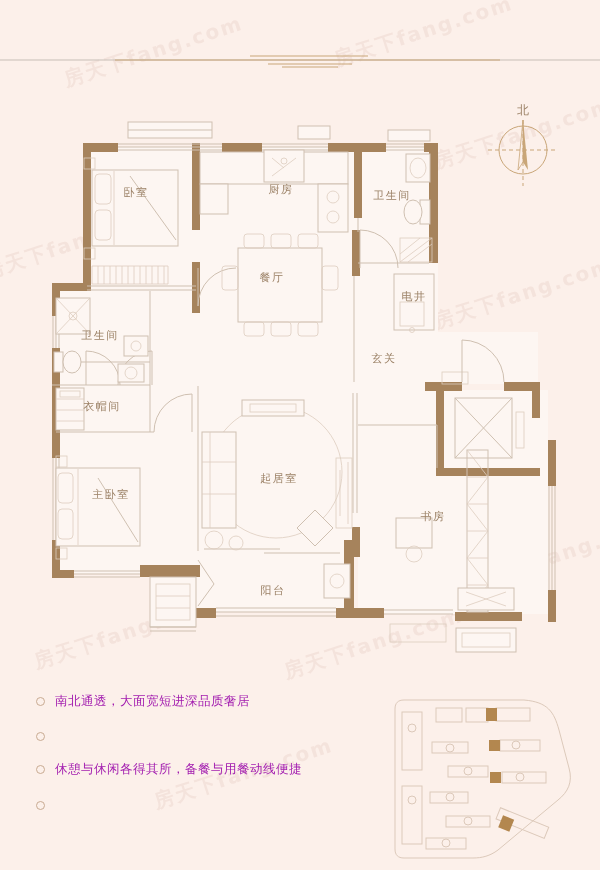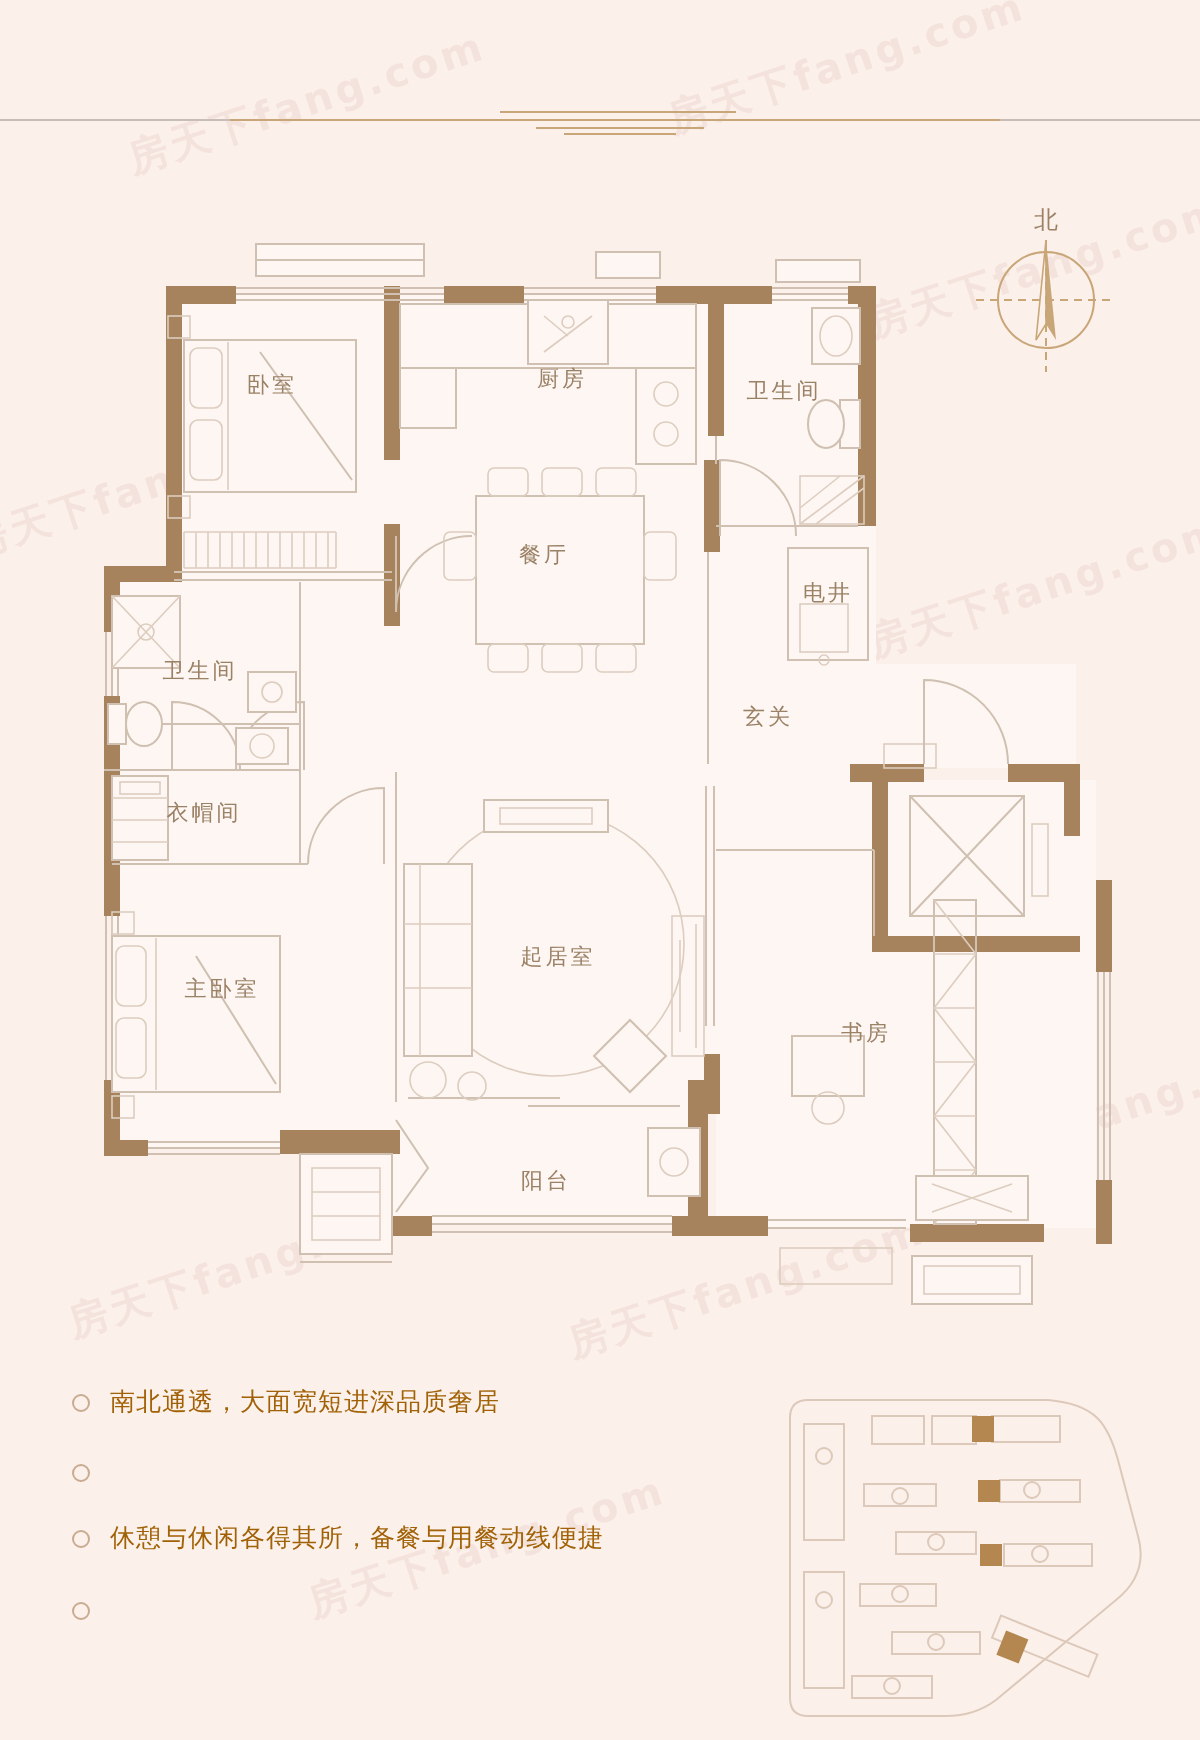--- a/index.html
+++ b/index.html
@@ -14,21 +14,21 @@
   .lite{stroke:#ddcdbf;stroke-width:.8;fill:none;}
   .floor{fill:#fdf6f2;}
   .lbl{fill:#9b8166;font-size:11px;letter-spacing:1.5px;text-anchor:middle;}
   .lbl-n{fill:#9b8166;font-size:12px;text-anchor:middle;}
   .gold{stroke:#c9a678;stroke-width:1;fill:none;}
   .gray{stroke:#c7beb6;stroke-width:1;fill:none;}
   .hl{fill:#b3874f;stroke:none;}
   .site{stroke:#dcc9ba;stroke-width:1;fill:none;}
   .features{position:absolute;left:36px;top:694px;list-style:none;margin:0;padding:0;width:340px;}
   .features li{display:flex;align-items:flex-start;gap:10px;margin-bottom:21px;
-      color:#a16207;font-size:12.5px;letter-spacing:.5px;line-height:1.15;}
+      color:#a21caf;font-size:12.5px;letter-spacing:.5px;line-height:1.15;}
   .dot{width:7px;height:7px;border:1px solid #c9ab92;border-radius:50%;margin-top:3px;flex:none;}
 </style>
 </head>
 <body>
 
 <div class="page">
 
   <span class="wm" style="left:60px;top:38px">房天下fang.com</span>
   <span class="wm" style="left:330px;top:18px">房天下fang.com</span>
   <span class="wm" style="left:-20px;top:230px">房天下fang.com</span>

